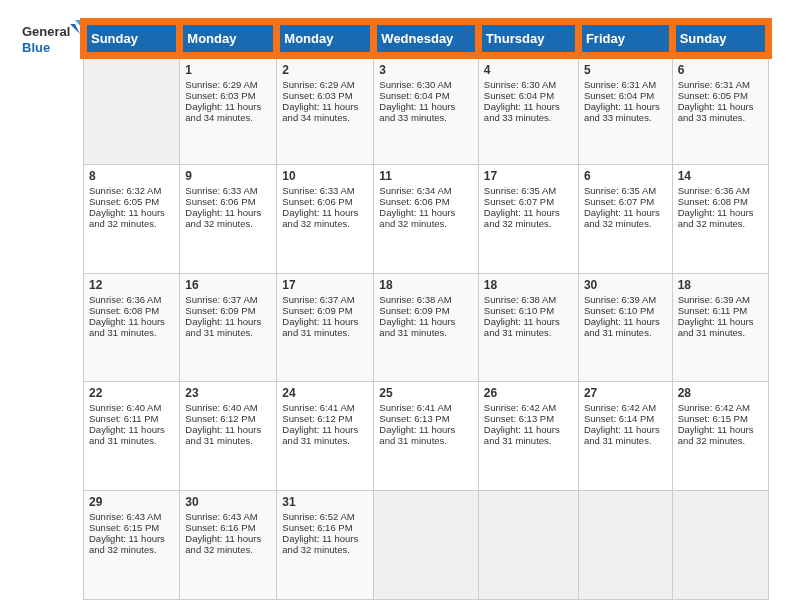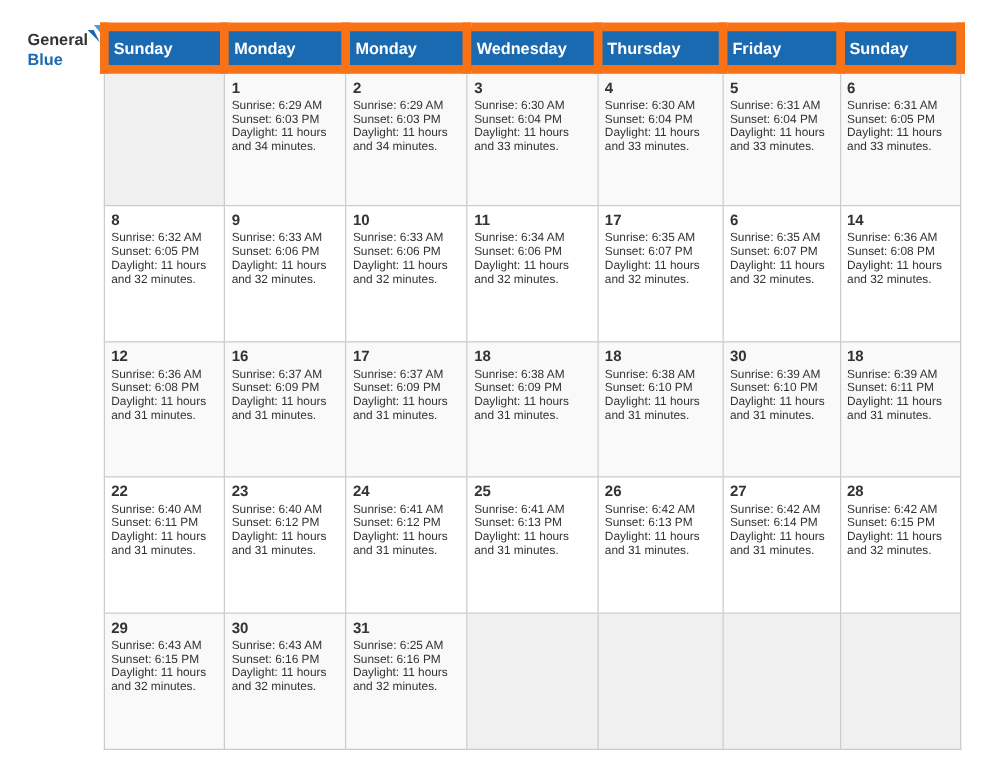--- a/index.html
+++ b/index.html
@@ -143,21 +143,21 @@
           <td><span class="day-num">23</span><span>Sunrise: 6:40 AM</span><br><span>Sunset: 6:12 PM</span><br><span>Daylight: 11 hours and 31 minutes.</span></td>
           <td><span class="day-num">24</span><span>Sunrise: 6:41 AM</span><br><span>Sunset: 6:12 PM</span><br><span>Daylight: 11 hours and 31 minutes.</span></td>
           <td><span class="day-num">25</span><span>Sunrise: 6:41 AM</span><br><span>Sunset: 6:13 PM</span><br><span>Daylight: 11 hours and 31 minutes.</span></td>
           <td><span class="day-num">26</span><span>Sunrise: 6:42 AM</span><br><span>Sunset: 6:13 PM</span><br><span>Daylight: 11 hours and 31 minutes.</span></td>
           <td><span class="day-num">27</span><span>Sunrise: 6:42 AM</span><br><span>Sunset: 6:14 PM</span><br><span>Daylight: 11 hours and 31 minutes.</span></td>
           <td><span class="day-num">28</span><span>Sunrise: 6:42 AM</span><br><span>Sunset: 6:15 PM</span><br><span>Daylight: 11 hours and 32 minutes.</span></td>
         </tr>
         <tr>
           <td><span class="day-num">29</span><span>Sunrise: 6:43 AM</span><br><span>Sunset: 6:15 PM</span><br><span>Daylight: 11 hours and 32 minutes.</span></td>
           <td><span class="day-num">30</span><span>Sunrise: 6:43 AM</span><br><span>Sunset: 6:16 PM</span><br><span>Daylight: 11 hours and 32 minutes.</span></td>
-          <td><span class="day-num">31</span><span>Sunrise: 6:25 AM</span><br><span>Sunset: 6:16 PM</span><br><span>Daylight: 11 hours and 32 minutes.</span></td>
+          <td><span class="day-num">31</span><span>Sunrise: 6:52 AM</span><br><span>Sunset: 6:16 PM</span><br><span>Daylight: 11 hours and 32 minutes.</span></td>
           <td class="empty-cell"></td>
           <td class="empty-cell"></td>
           <td class="empty-cell"></td>
           <td class="empty-cell"></td>
         </tr>
       </tbody>
   </table>
 </div>
 
 </body></html>

